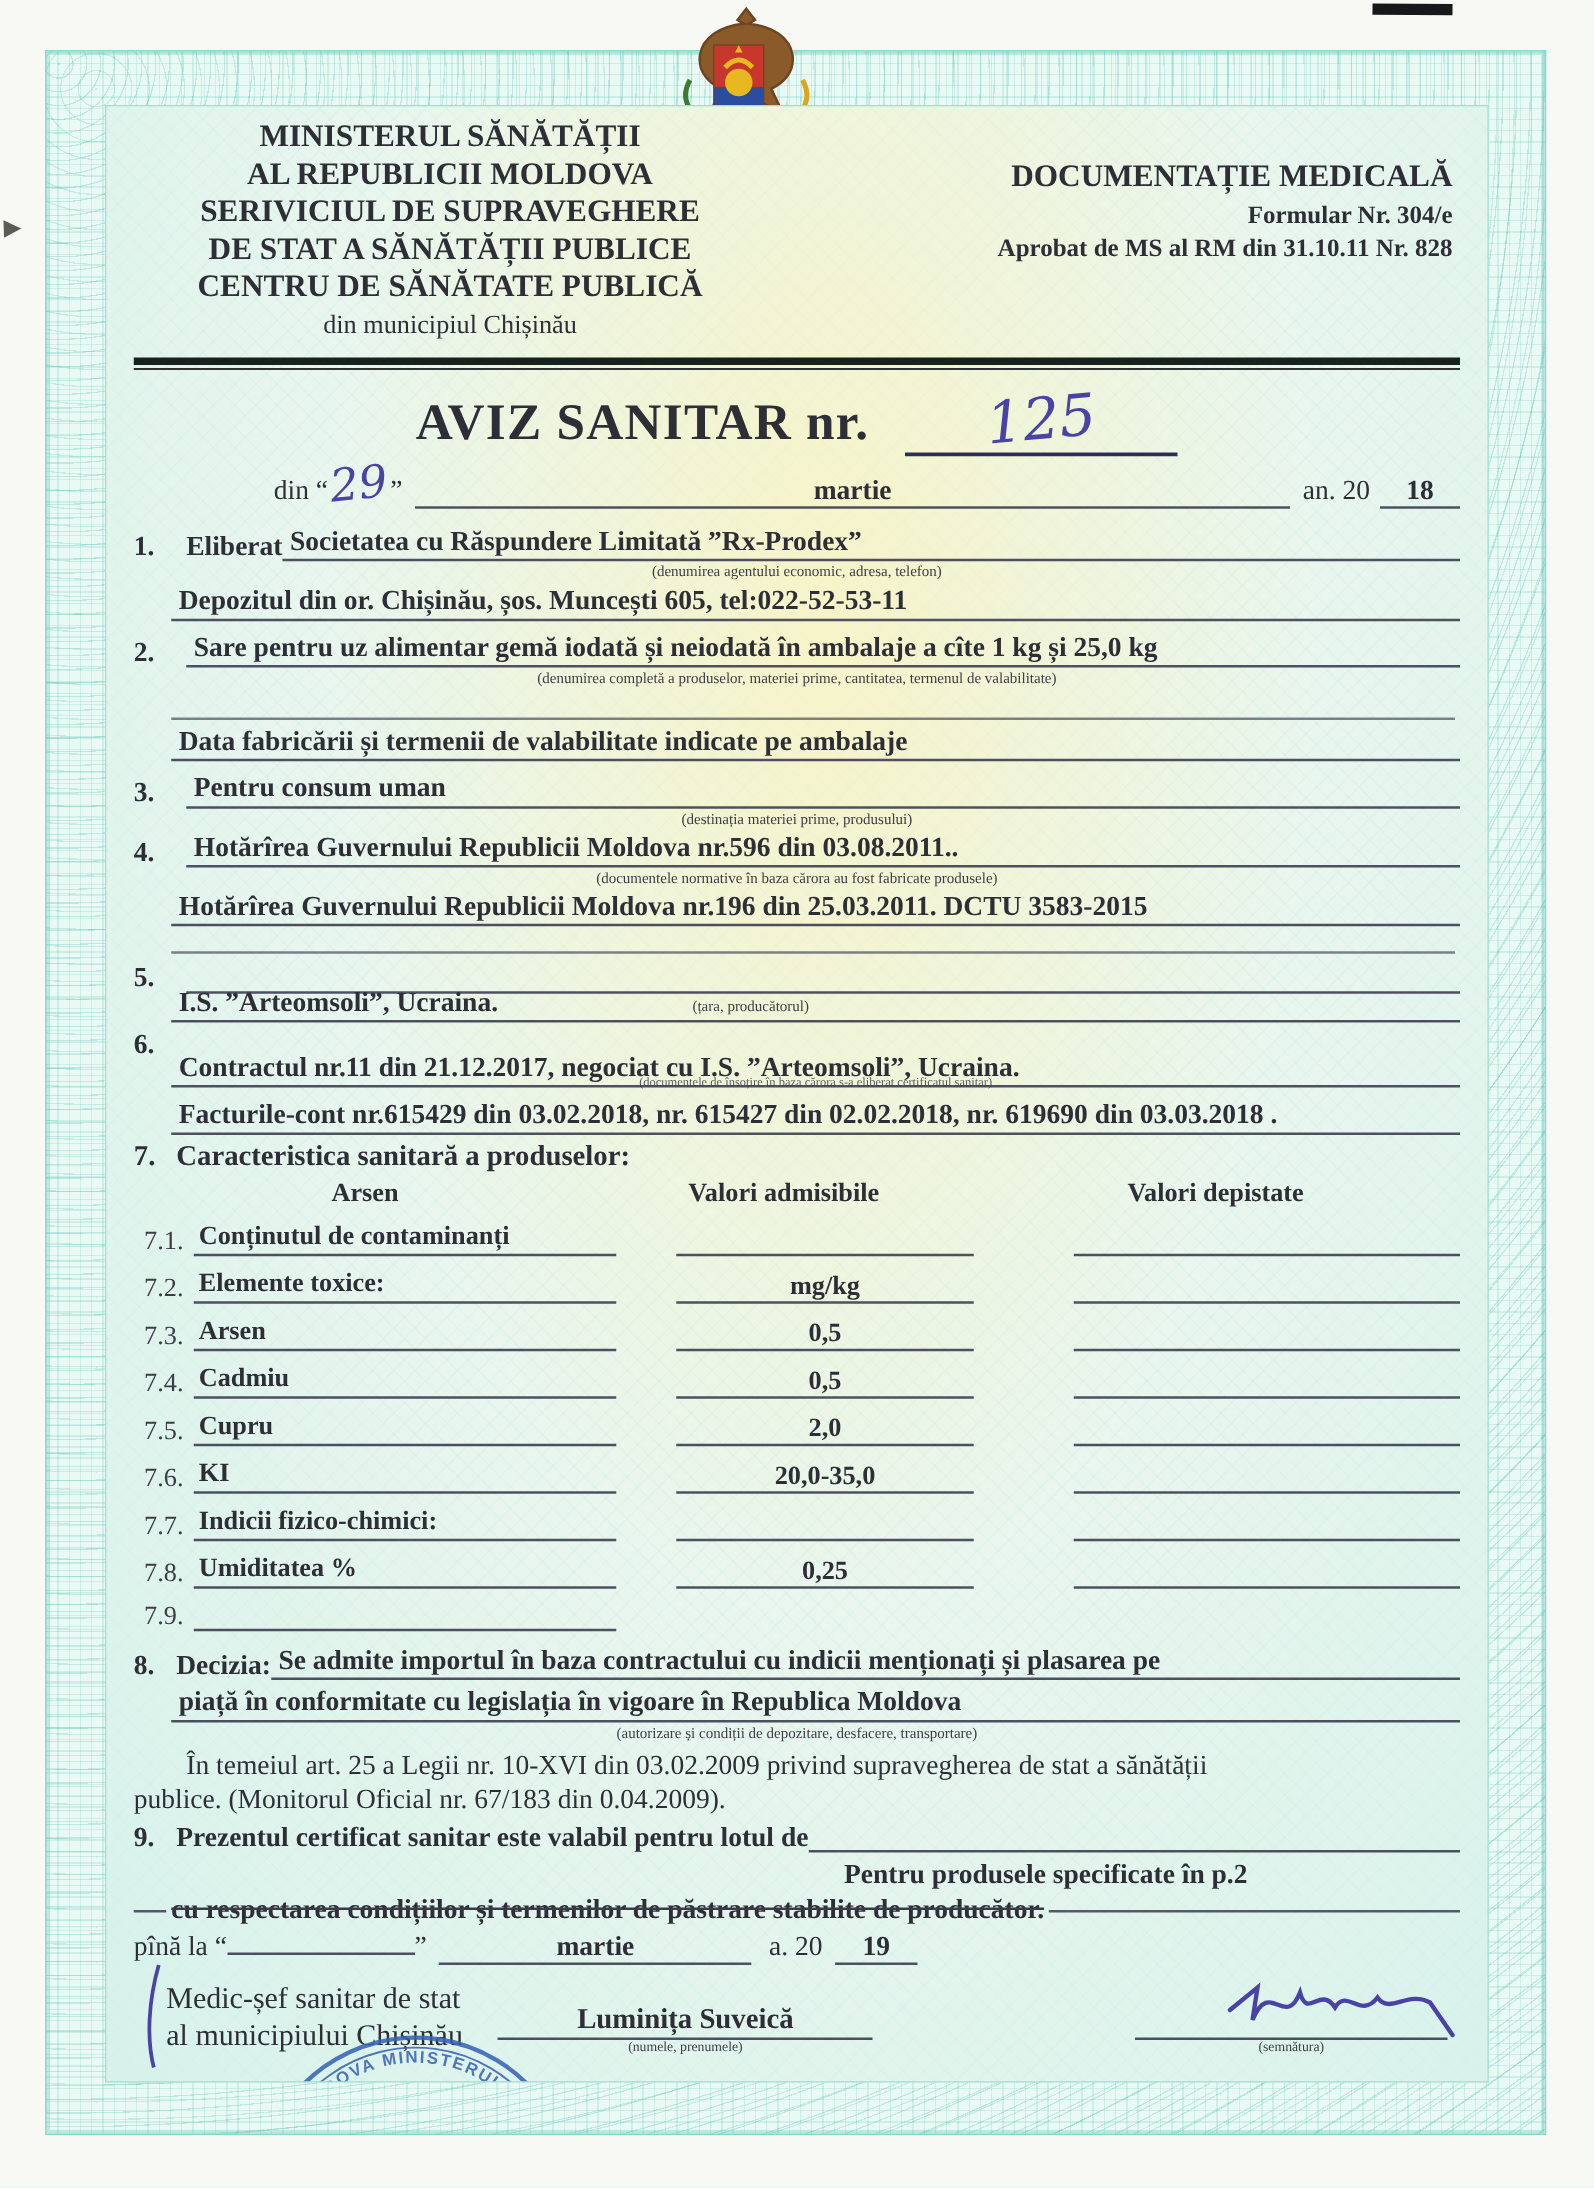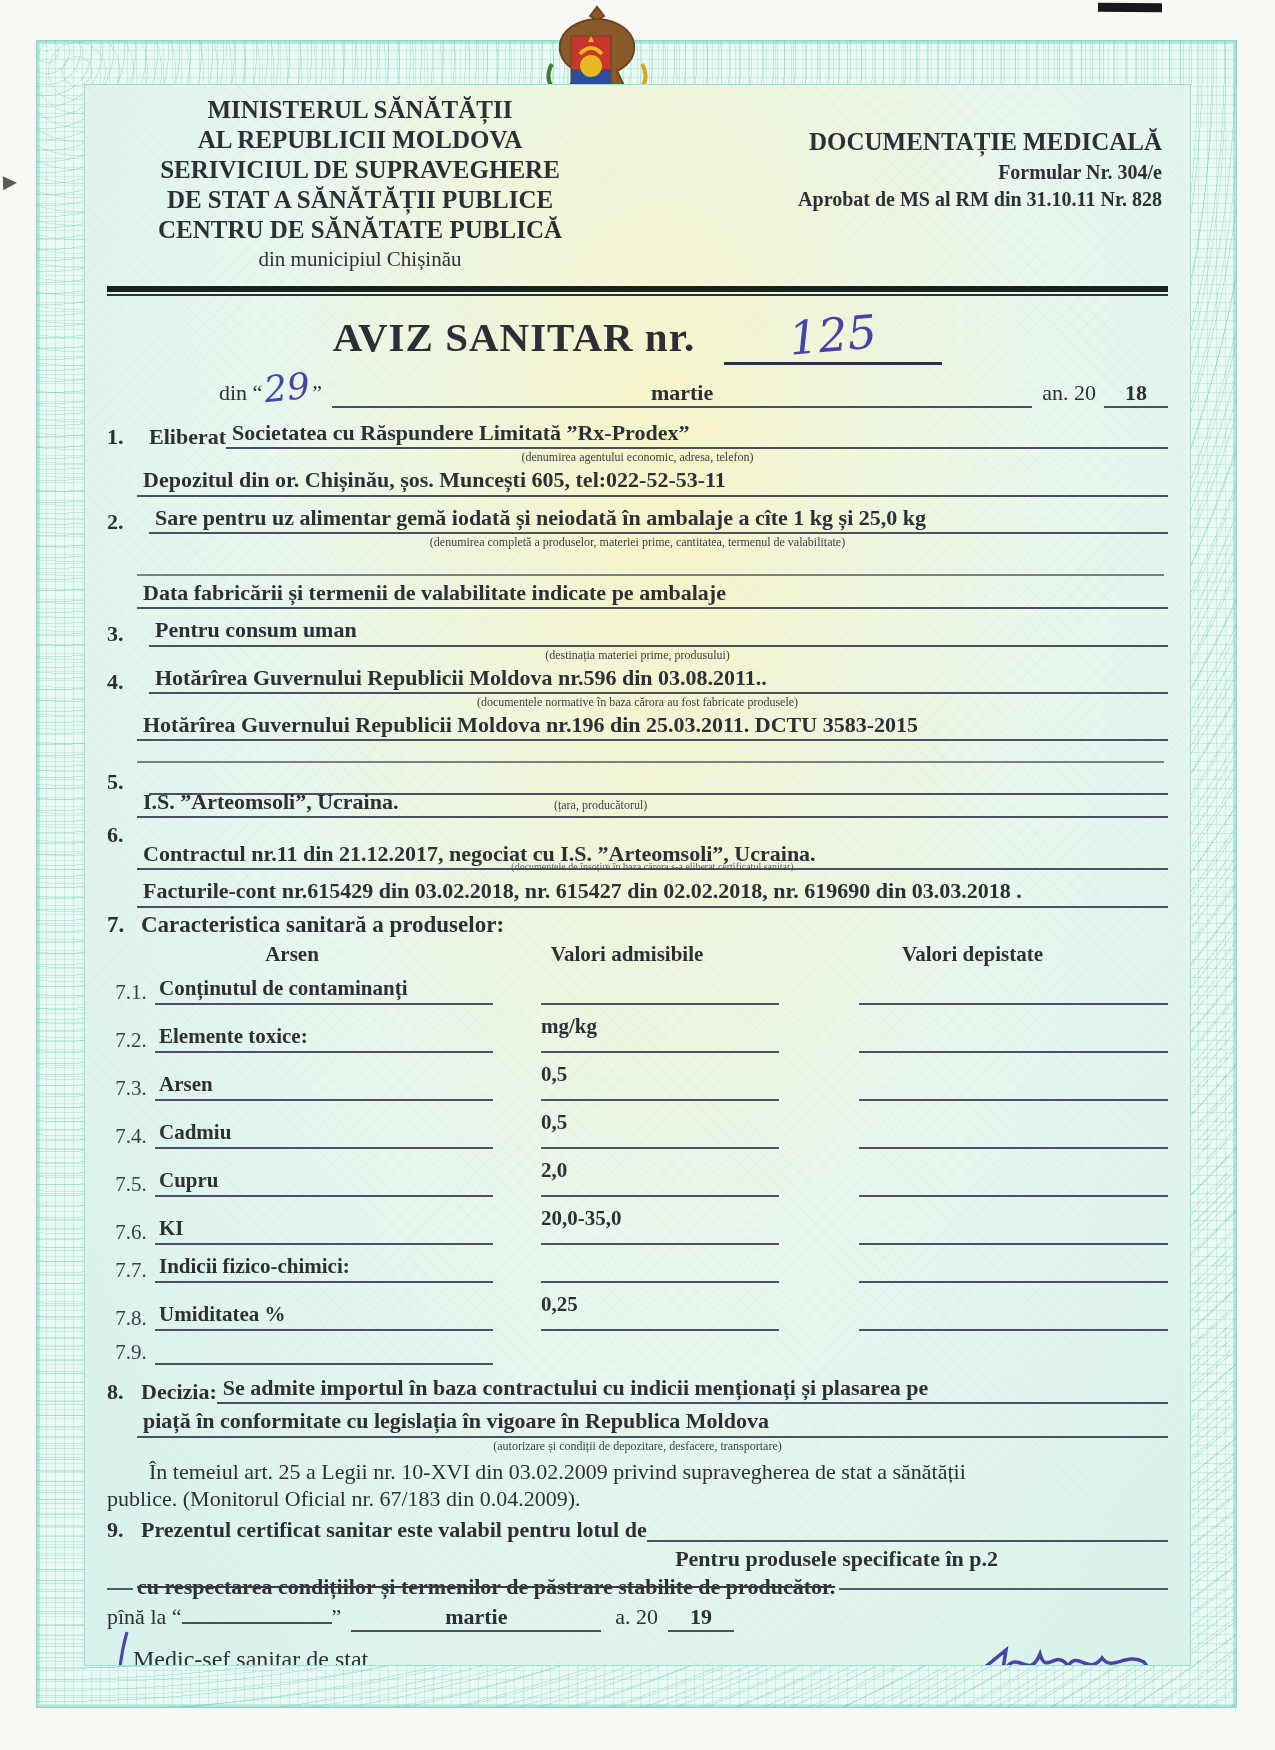--- a/index.html
+++ b/index.html
@@ -54,21 +54,21 @@
   .overlap-cap{position:absolute;left:0;right:0;bottom:-2px;opacity:.85;}
 
   
   .t7head{display:flex;font-weight:bold;font-size:21px;margin-top:4px;}
   .t7head .c1{width:370px;text-align:center;}
   .t7head .c2{width:300px;text-align:center;}
   .t7head .c3{flex:1;text-align:center;}
   .t7row{display:flex;align-items:flex-end;font-size:21px;margin-top:9px;}
   .t7row .rnum{flex:none;width:48px;font-weight:normal;color:#3c3c46;text-align:center;}
   .t7row .rname{width:330px;border-bottom:2px solid rgba(49,50,72,.85);font-weight:bold;padding:0 4px 2px;}
-  .t7row .radm{width:238px;margin-left:48px;border-bottom:2px solid rgba(49,50,72,.85);font-weight:bold;padding-bottom:12px;}
+  .t7row .radm{width:238px;margin-left:48px;border-bottom:2px solid rgba(49,50,72,.85);text-align:center;font-weight:bold;padding-bottom:0;}
   .t7row .rdep{flex:1;margin-left:80px;border-bottom:2px solid rgba(49,50,72,.85);height:22px;}
   .t7row.norule .radm,.t7row.norule .rdep{border-bottom:none;}
 
   .note{font-weight:normal;font-size:22px;line-height:1.25;}
   .right-note{font-weight:bold;font-size:22px;text-align:right;margin-right:170px;margin-top:4px;}
   .strike-row{display:flex;align-items:flex-end;margin-top:2px;font-size:22px;}
   .strike-row .pre,.strike-row .post{border-bottom:2px solid rgba(49,50,72,.8);margin-bottom:10px;}
   .strike-row .pre{width:26px;}
   .strike-row .post{flex:1;}
   .strike{font-weight:bold;text-decoration:line-through;text-decoration-thickness:2px;text-decoration-color:#3a3a48;padding:0 4px;}

